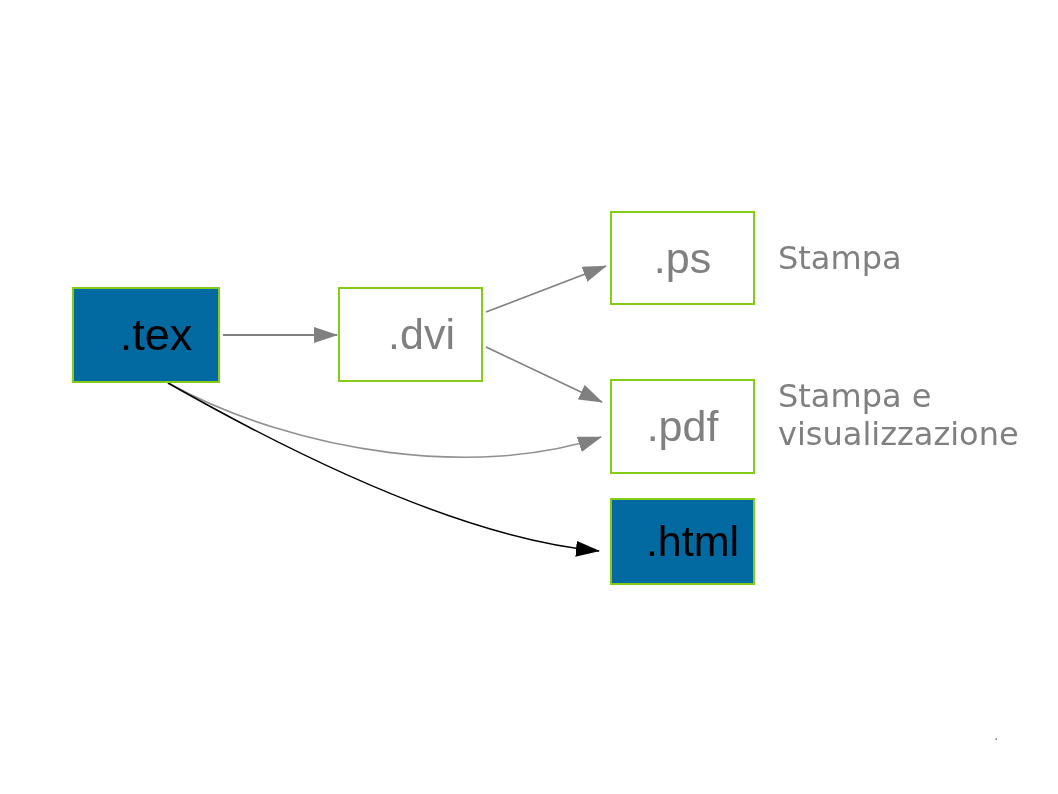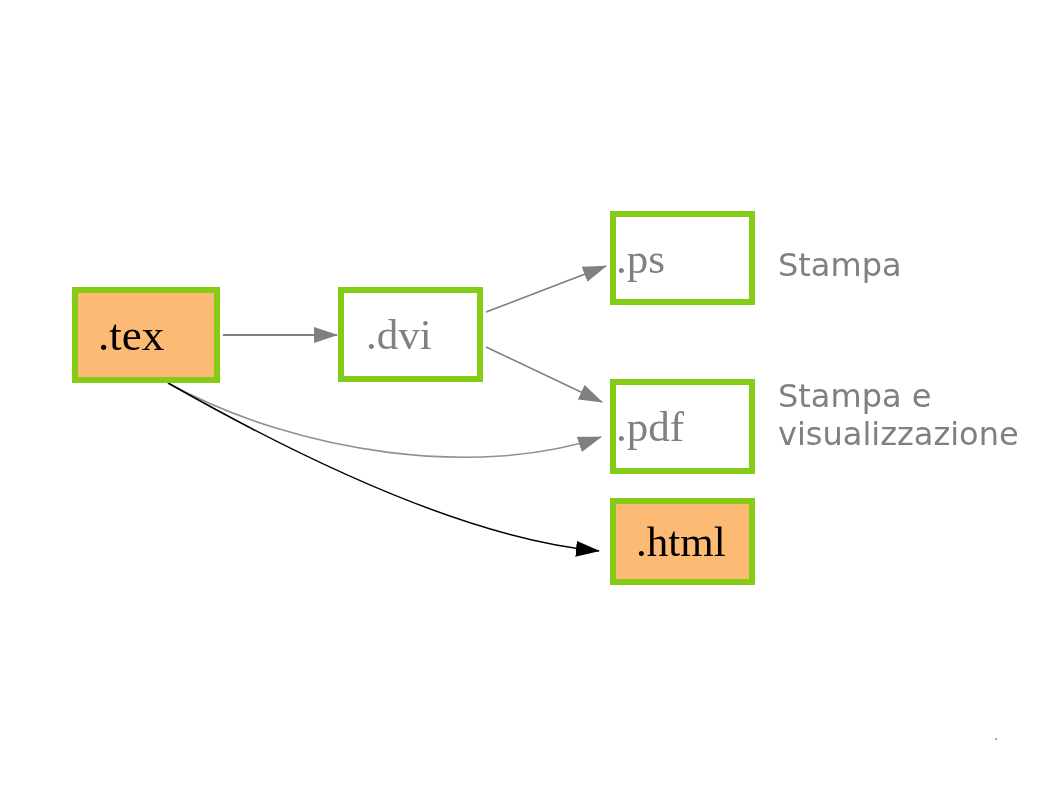--- a/index.html
+++ b/index.html
@@ -19,52 +19,53 @@
     position: absolute;
     left: 0;
     top: 0;
     width: 1058px;
     height: 794px;
     pointer-events: none;
   }
   .node {
     position: absolute;
     box-sizing: border-box;
-    border: 6px solid #84cc16;
+    border: 2px solid #84cc16;
     display: flex;
     align-items: center;
-    font-family: Liberation Serif, serif;
+    justify-content: center;
+    font-family: Liberation Sans, sans-serif;
     font-size: 43px;
     letter-spacing: 0px;
     white-space: nowrap;
   }
   .node.plain {
     background: #ffffff;
     color: #808080;
   }
   .node.highlight {
-    background: #fdba74;
+    background: #0369a1;
     color: #000000;
     padding-left: 20px;
   }
   #node-tex  { left: 72px;  top: 287px; width: 148px; height: 96px; font-size: 45px; }
   #node-dvi  { left: 338px; top: 287px; width: 145px; height: 95px; padding-left: 22px; }
   #node-ps   { left: 610px; top: 211px; width: 145px; height: 94px; }
   #node-pdf  { left: 610px; top: 367px; width: 145px; height: 95px; margin-top: 12px; }
   #node-html { left: 610px; top: 498px; width: 145px; height: 87px; }
 
   .annotation {
     position: absolute;
     color: #808080;
     font-family: "DejaVu Sans", sans-serif;
     font-size: 32px;
     line-height: 38px;
     white-space: nowrap;
   }
-  #annotation-ps  { left: 778px; top: 246px; }
+  #annotation-ps  { left: 778px; top: 239px; }
   #annotation-pdf { left: 778px; top: 377px; }
 
   .footer-mark {
     position: absolute;
     left: 994px;
     top: 728px;
     color: #808080;
     font-size: 14px;
     line-height: 14px;
     font-family: "DejaVu Sans", sans-serif;

